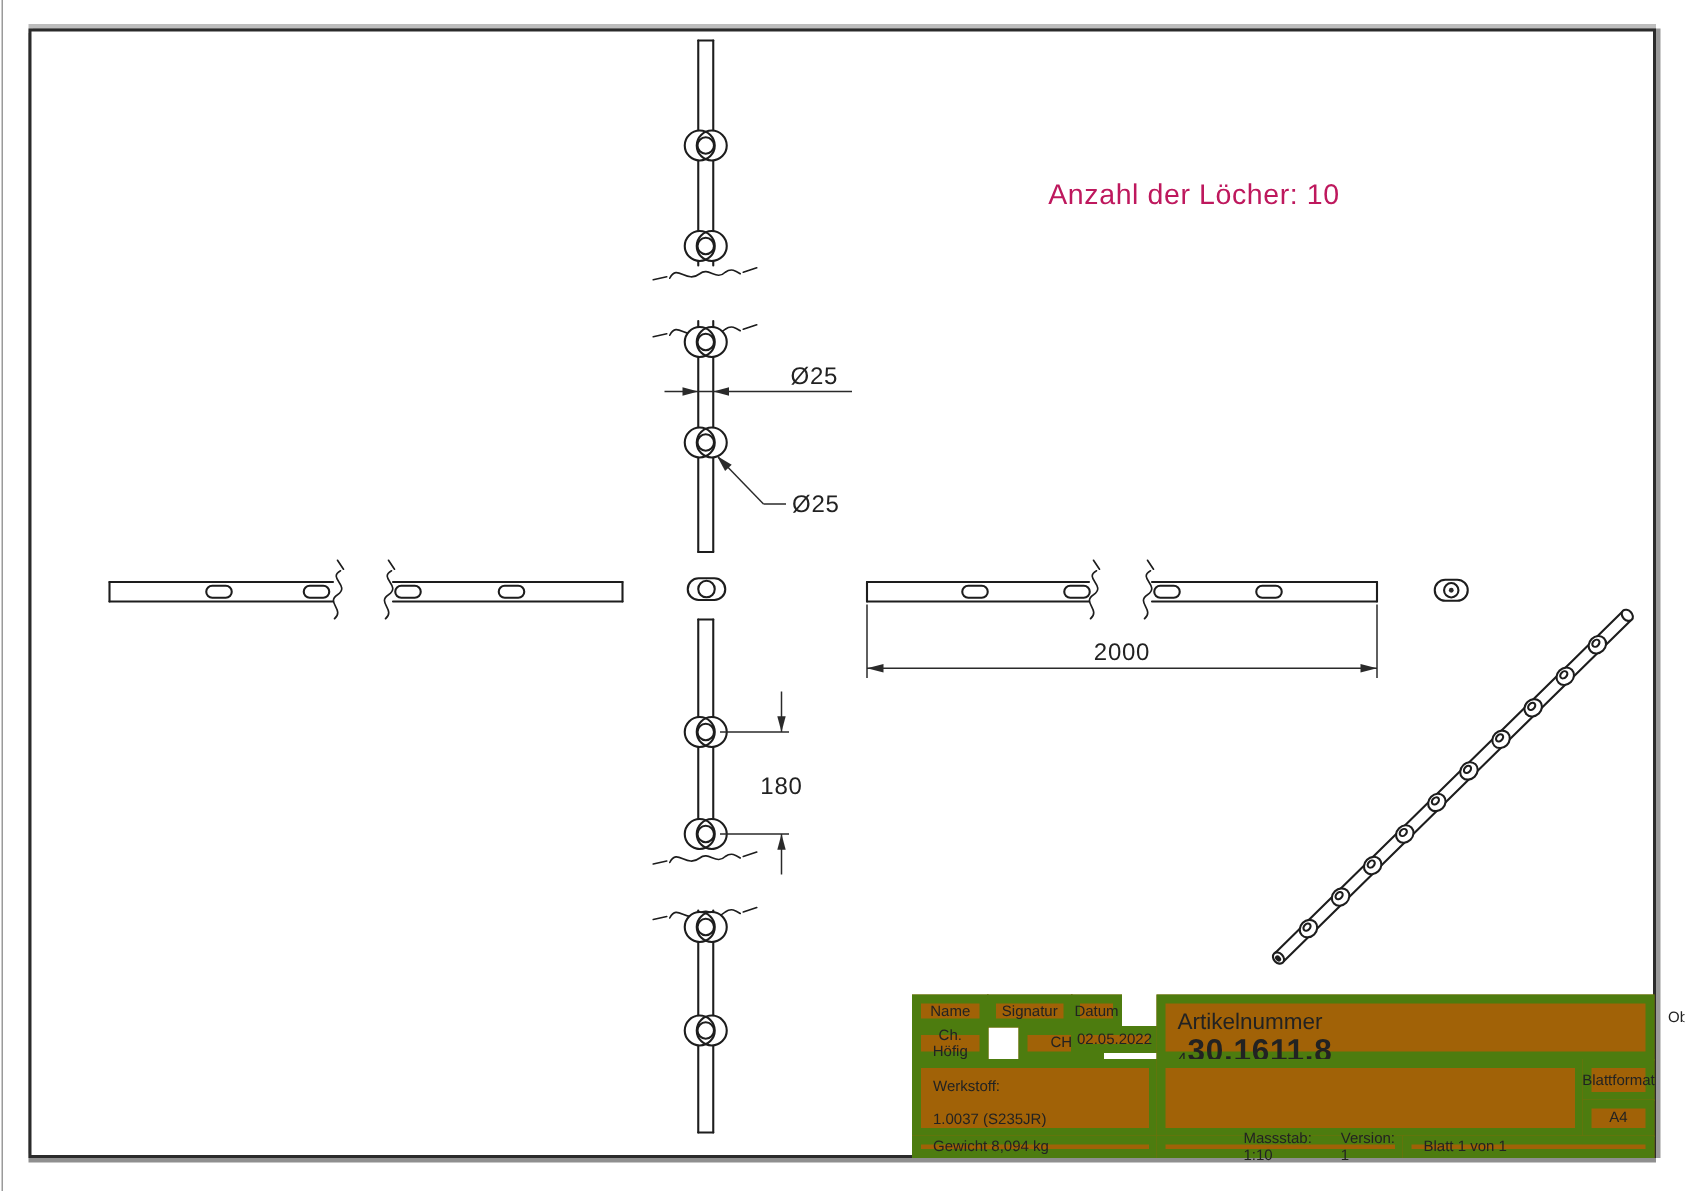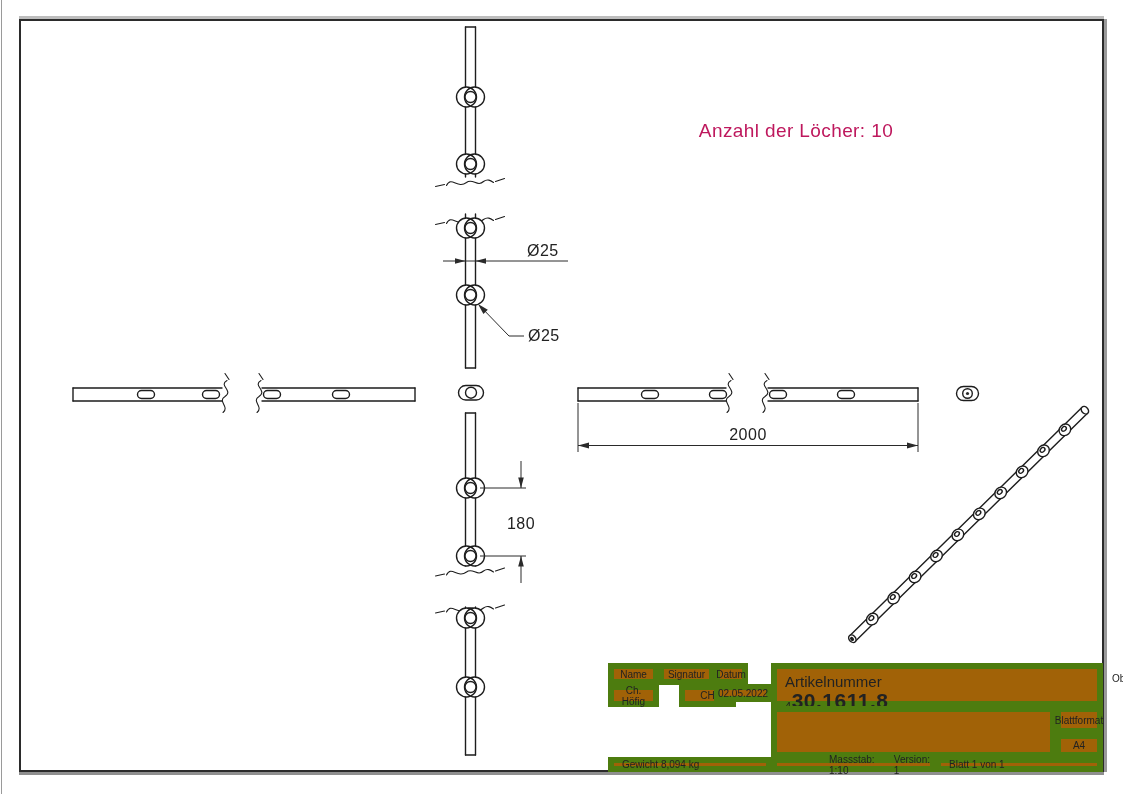--- a/index.html
+++ b/index.html
@@ -197,20 +197,24 @@
   <div class="cell c" style="left:0;top:21px;width:51px;height:23px;">Ch. Höfig</div>
   <div class="cell c" style="left:50px;top:21px;width:57px;height:23px;margin-left:21px;">CH</div>
   <div class="cell c" style="left:106px;top:21px;width:58px;height:18px;">02.05.2022</div>
 
   <div class="cell" style="left:163px;top:0;width:332px;height:44px;">
     <span class="artnum-label">Artikelnummer</span>
     <span class="artnum"><span class="pfx">4</span><span>30.1611.8</span></span>
     <span class="surface"><span>Oberfläche:</span></span>
   </div>
 
+  <div class="cell" style="left:0;top:43px;width:164px;height:52px;">
+    <span class="wk1">Werkstoff:</span>
+    <span class="wk2">1.0037 (S235JR)</span>
+  </div>
   <div class="cell" style="left:163px;top:43px;width:285px;height:52px;"></div>
   <div class="cell c bf" style="left:447px;top:43px;width:48px;height:28px;">Blattformat</div>
   <div class="cell c a4" style="left:447px;top:70px;width:48px;height:25px;">A4</div>
 
   <div class="cell pl" style="left:0;top:94px;width:164px;height:15px;">Gewicht 8,094 kg</div>
   <div class="cell pl" style="left:163px;top:94px;width:165px;height:15px;">
     <span class="ms-scale">Massstab: 1:10</span>
     <span class="ms-version">Version: 1</span>
   </div>
   <div class="cell pl" style="left:327px;top:94px;width:168px;height:15px;">Blatt 1 von 1</div>

